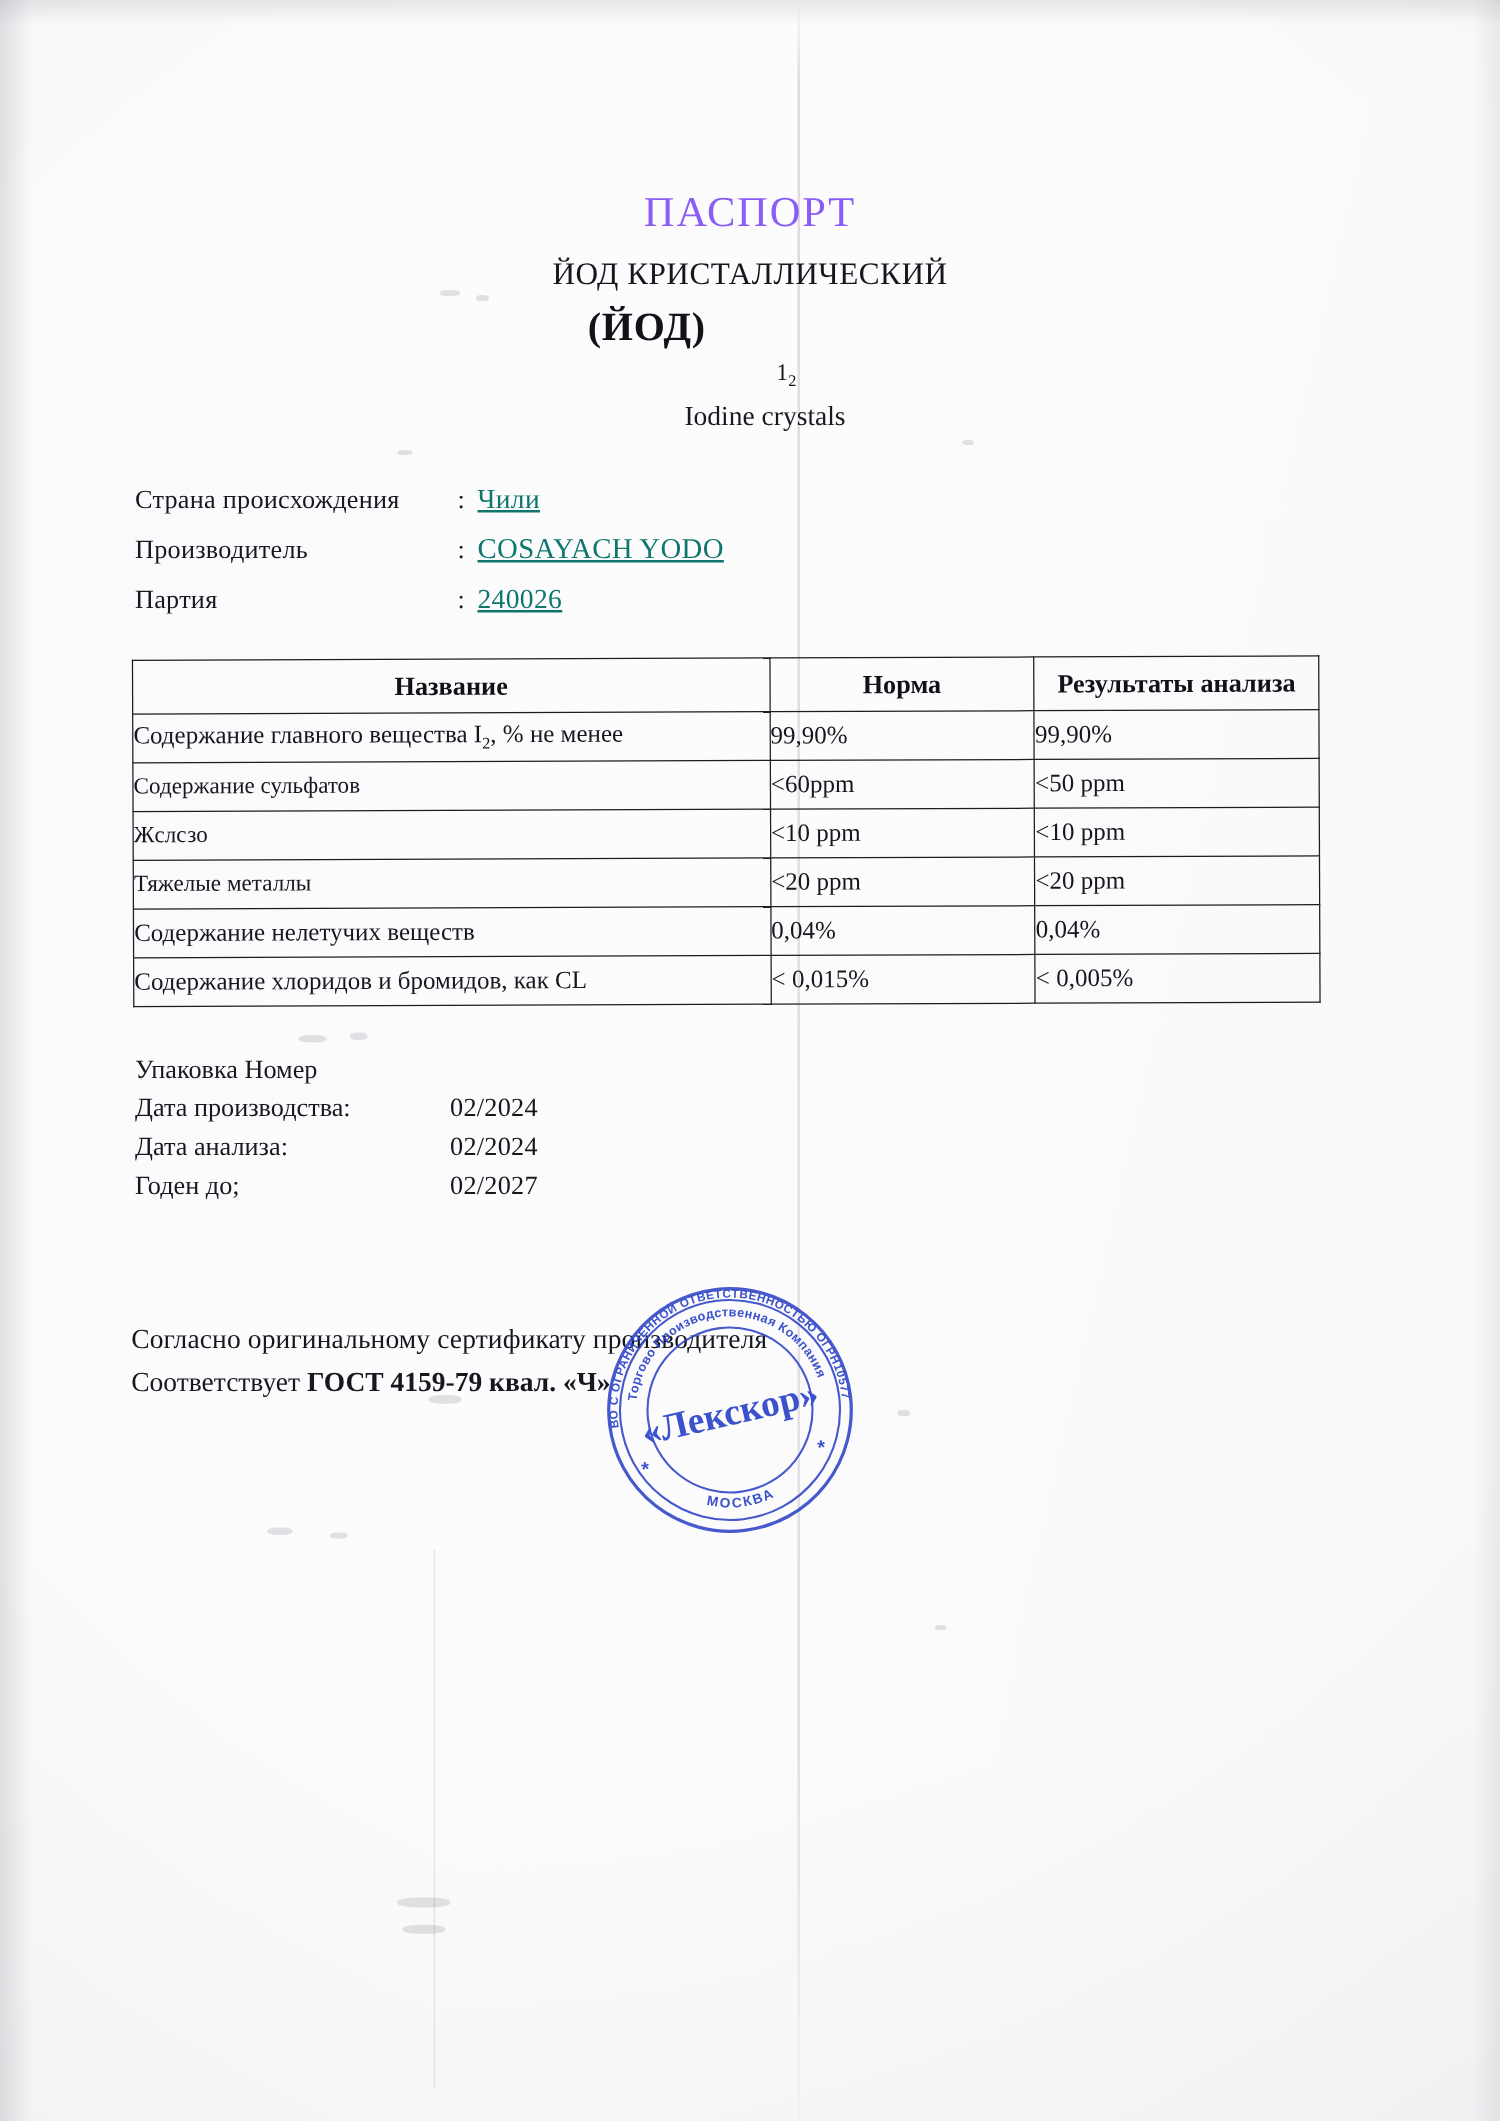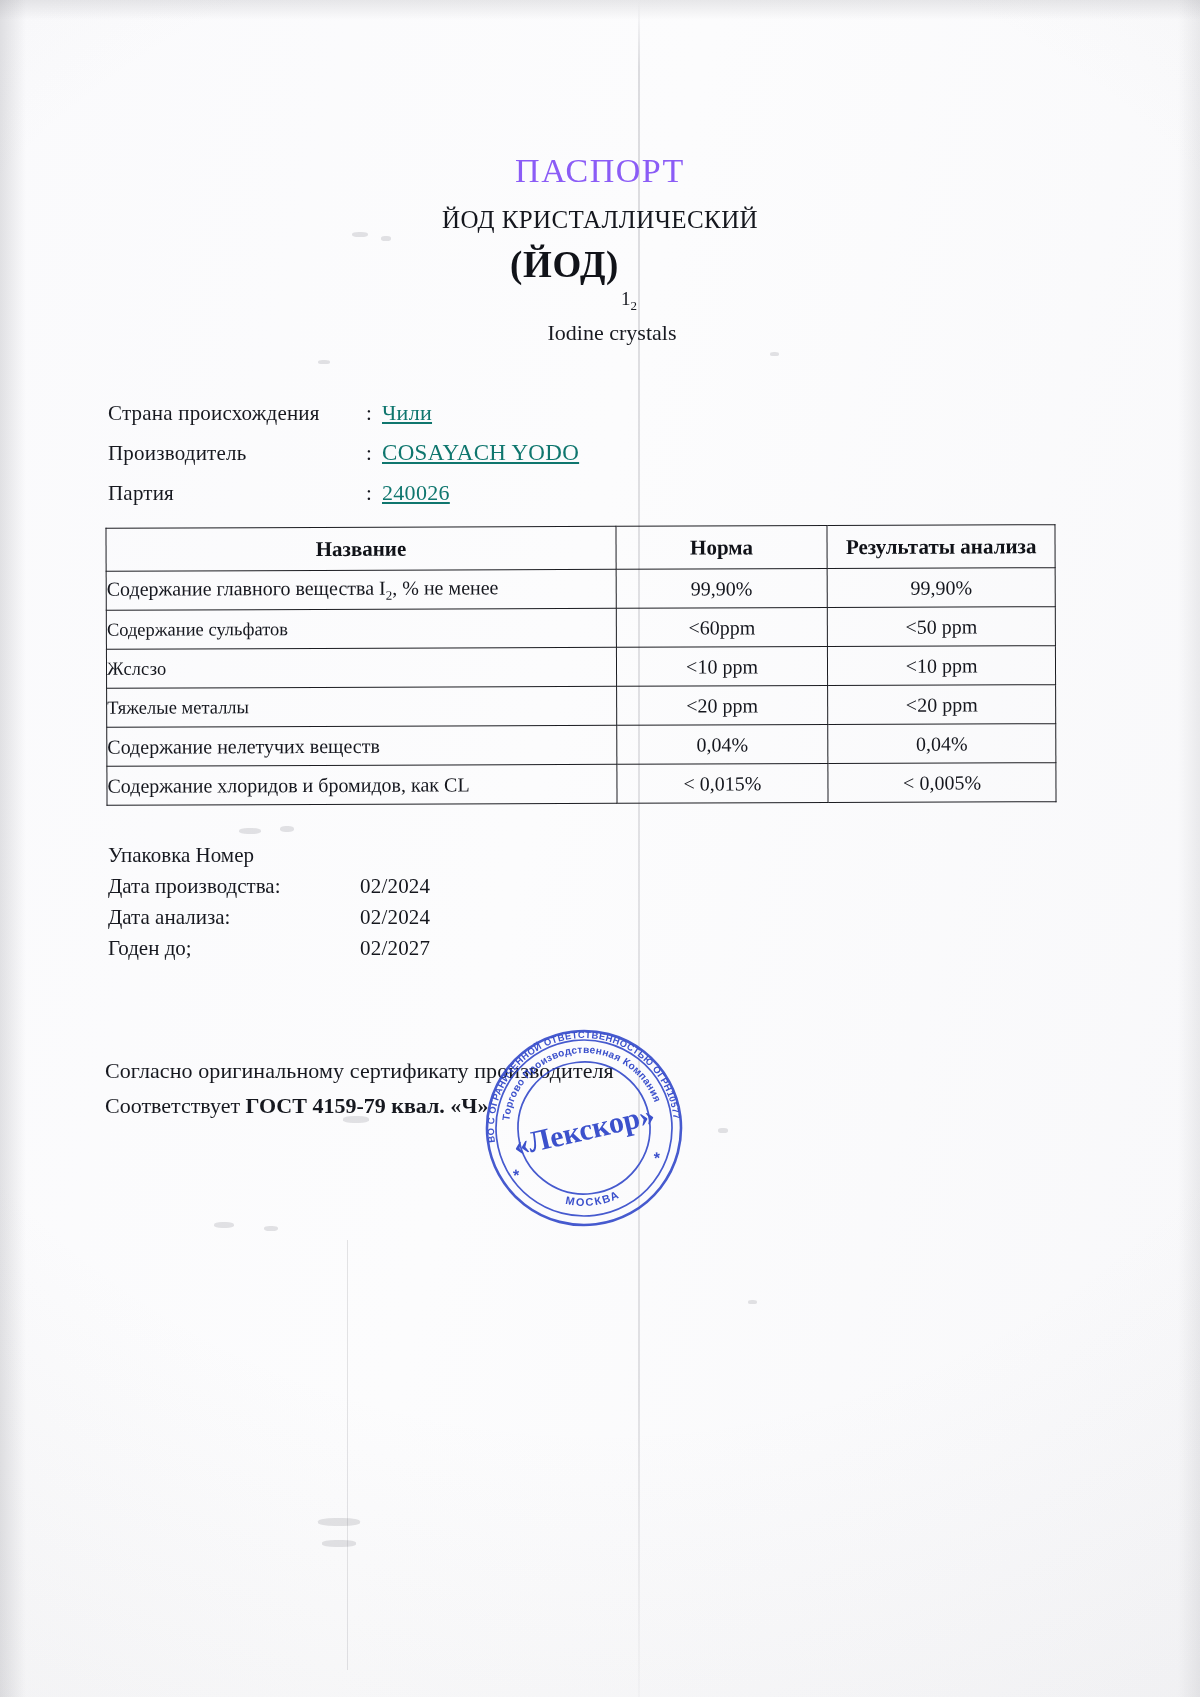--- a/index.html
+++ b/index.html
@@ -79,25 +79,24 @@
     left: 0; top: 206px; width: 1200px;
     text-align: center;
     font-size: 25px;
     letter-spacing: 0.4px;
     color: #15171e;
   }
   .doc-shortname {
     position: absolute;
     left: 0; top: 243px; width: 1035px;
     text-align: center;
-    font-size: 37px;
+    font-size: 32px;
     font-weight: bold;
     letter-spacing: 0.6px;
     color: #111319;
-    padding-left: 47px;
   }
   .doc-formula {
     position: absolute;
     left: 0; top: 288px; width: 1200px;
     text-align: center;
     font-size: 19px;
     color: #171920;
     padding-left: 29px;
   }
   .doc-formula sub { font-size: 13px; }
@@ -109,21 +108,20 @@
     color: #181a21;
     padding-left: 12px;
   }
 
   
   .meta {
     position: absolute;
     left: 108px;
     top: 386px;
     width: 700px;
-    margin-top: 14px;
   }
   .meta-row {
     display: flex;
     align-items: baseline;
     height: 40px;
   }
   .meta-label {
     width: 258px;
     font-size: 21px;
     color: #171920;
@@ -173,21 +171,21 @@
     font-size: 20px;
     padding-left: 8px;
     text-align: left;
     color: #15171e;
     white-space: nowrap;
   }
   .cell-name.small { font-size: 18.5px; }
   .cell-val {
     height: 38px;
     font-size: 20px;
-    text-align: center;
+    text-align: left;
     color: #15171e;
   }
   .cell-name sub { font-size: 13px; }
 
   
   .pack {
     position: absolute;
     left: 108px;
     top: 843px;
     width: 860px;

